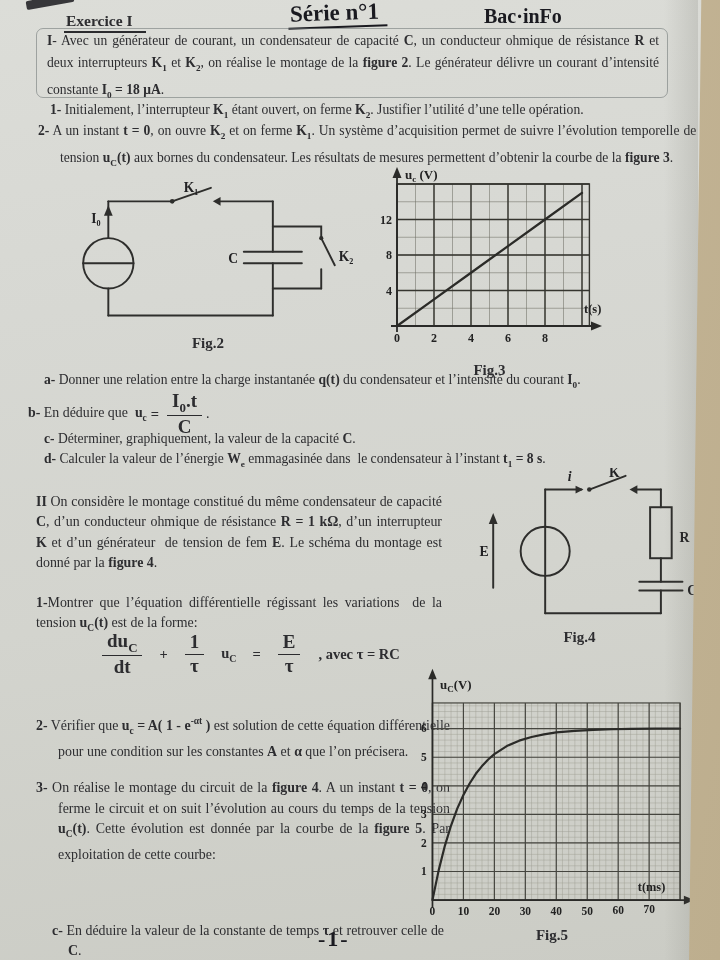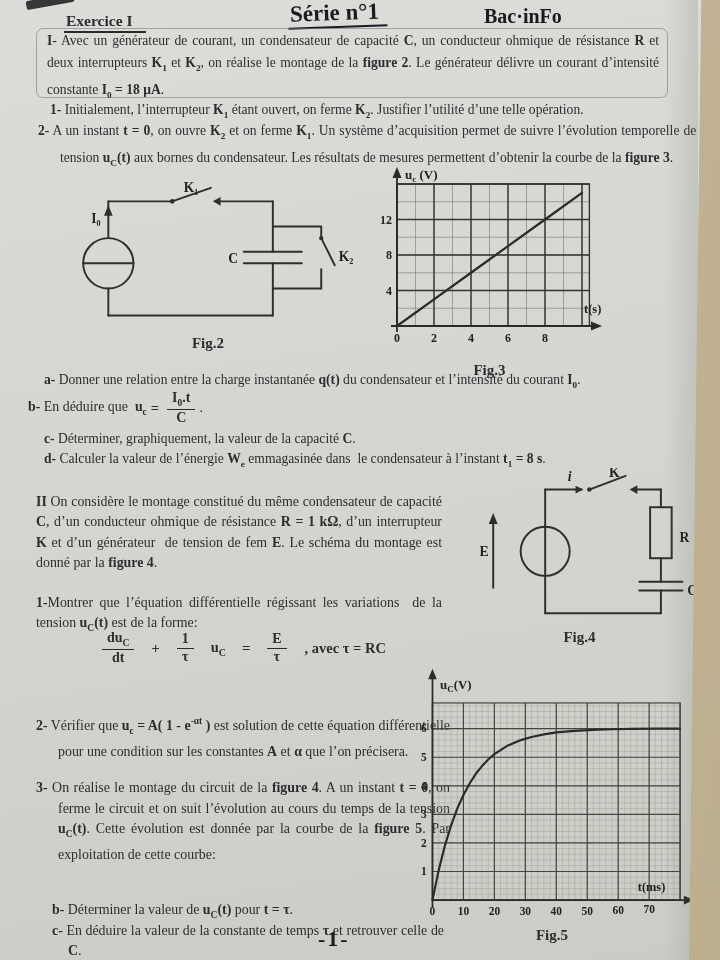--- a/index.html
+++ b/index.html
@@ -32,21 +32,21 @@
     border-bottom:2.2px solid #1a1a20;padding:0 8px 0 2px;}
   .brand{position:absolute;left:460px;top:5px;font-size:20px;margin-left:24px;}
   .intro-box{position:absolute;left:36px;top:28px;width:630px;height:68px;
     border:1.3px solid rgba(108,114,114,0.55);border-radius:7px;}
   .intro-box .inner{position:absolute;left:10px;right:8px;top:1px;}
   .figure{position:absolute;}
   .figure .caption{text-align:center;font-weight:700;font-size:15px;margin-top:2px;}
   svg text{font-family:"Liberation Serif","DejaVu Serif",serif;}
   .formula-row{position:absolute;display:flex;align-items:center;font-size:13.9px;}
   .frac{display:inline-flex;flex-direction:column;align-items:center;
-    vertical-align:middle;margin:0 4px;font-weight:700;font-size:14px;}
+    vertical-align:middle;margin:0 4px;font-weight:700;font-size:19px;}
   .frac .num{padding:0 5px;border-bottom:1.5px solid #2b2b2e;line-height:1.18;}
   .frac .den{line-height:1.18;}
   .eq{position:absolute;display:flex;align-items:center;font-weight:700;font-size:14.5px;}
   .eq .op{margin:0 3px;}
   .eq-tail{font-weight:700;margin-left:4px;}
   .pagenum{position:absolute;left:318px;top:926px;font-size:22px;font-weight:700;letter-spacing:2px;}
 </style>
 </head>
 <body>
 
@@ -229,21 +229,20 @@
         <text x="160" y="9">K</text>
         <text x="232" y="75">R</text>
         <text x="240" y="130">C</text>
       </g>
     </svg>
     <div class="caption">Fig.4</div>
   </div>
 
   <div class="t2 hang" style="left:36px;top:710px;width:392px;line-height:22px;"><b>2-</b> Vérifier que <b>u<sub>c</sub> = A( 1 - e<sup>-αt</sup> )</b> est solution de cette équation différentielle pour une condition sur les constantes <b>A</b> et <b>α</b> que l’on précisera.</div>
   <div class="t2 hang" style="left:36px;top:778px;width:392px;line-height:20.6px;"><b>3-</b> On réalise le montage du circuit de la <b>figure 4</b>. A un instant <b>t = 0</b>, on ferme le circuit et on suit l’évolution au cours du temps de la tension <b>u<sub>C</sub>(t)</b>. Cette évolution est donnée par la courbe de la <b>figure 5</b>. Par exploitation de cette courbe:</div>
-  <div class="t2" style="left:52px;top:900px;width:370px;"><b>b-</b> Déterminer la valeur de <b>u<sub>C</sub>(t)</b> pour <b>t = τ</b>.</div>
   <div class="t2 hang16" style="left:52px;top:921px;width:376px;"><b>c-</b> En déduire la valeur de la constante de temps <b>τ</b> et retrouver celle de <b>C</b>.</div>
 
   <div class="figure" style="left:402px;top:662px;width:300px;">
     <svg viewBox="0 0 315 272" width="300">
       <g id="fig5-grid">
           <line x1="32" y1="43" x2="32" y2="250" stroke="#9b9b90" stroke-width="0.45"></line>
           <line x1="38.5" y1="43" x2="38.5" y2="250" stroke="#9b9b90" stroke-width="0.45"></line>
           <line x1="45" y1="43" x2="45" y2="250" stroke="#9b9b90" stroke-width="0.45"></line>
           <line x1="51.5" y1="43" x2="51.5" y2="250" stroke="#9b9b90" stroke-width="0.45"></line>
           <line x1="58" y1="43" x2="58" y2="250" stroke="#9b9b90" stroke-width="0.45"></line>

